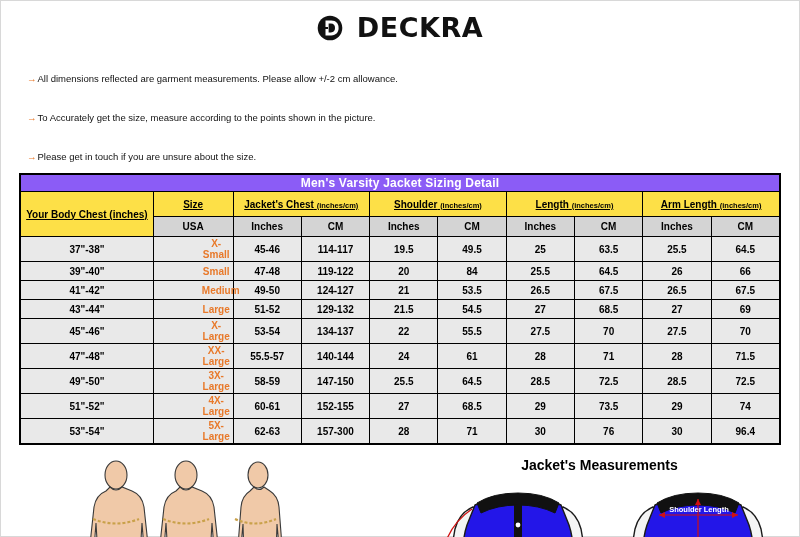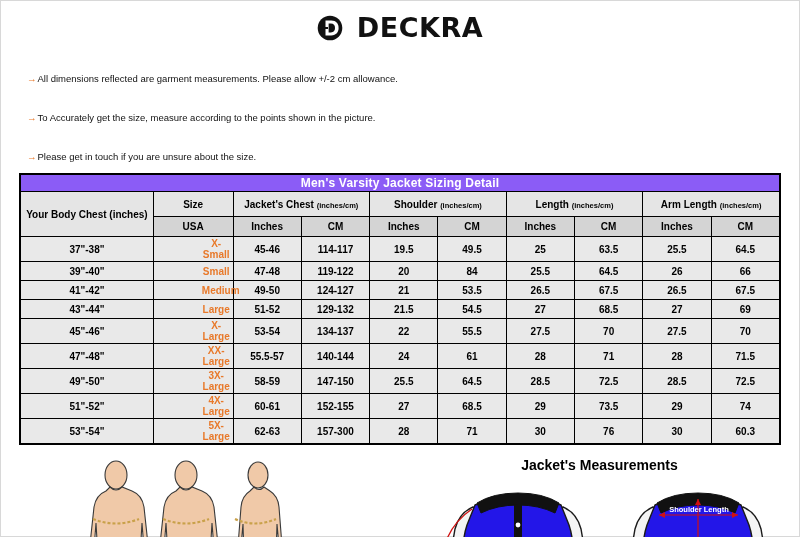--- a/index.html
+++ b/index.html
@@ -85,23 +85,24 @@
     font-weight: bold;
   }
   .title-row td {
     background: #8b5cf6;
     color: #ffffff;
     font-size: 12px;
     padding: 4px 0;
     letter-spacing: 0.2px;
   }
   .grp-row td {
-    background: #e5e5e5;
+    background: #fde047;
     font-size: 10px;
     height: 22px;
+    text-decoration: underline;
   }
   .grp-row td .sub {
     font-size: 7.5px;
     font-weight: bold;
   }
   .sub-row td {
     background: #d4d4d4;
     font-size: 10px;
     height: 17px;
   }
@@ -304,21 +305,21 @@
         <tr class="data-row">
           <td>53"-54"</td>
           <td class="size-cell">5X-Large</td>
           <td>62-63</td>
           <td>157-300</td>
           <td>28</td>
           <td>71</td>
           <td>30</td>
           <td>76</td>
           <td>30</td>
-          <td>60.3</td>
+          <td>96.4</td>
         </tr>
       </tbody>
     </table>
   </div>
 
   <div class="bottom">
 
     <div class="panel">
       <div class="panel-art">
         <svg width="330" height="175" viewBox="0 0 330 175">

